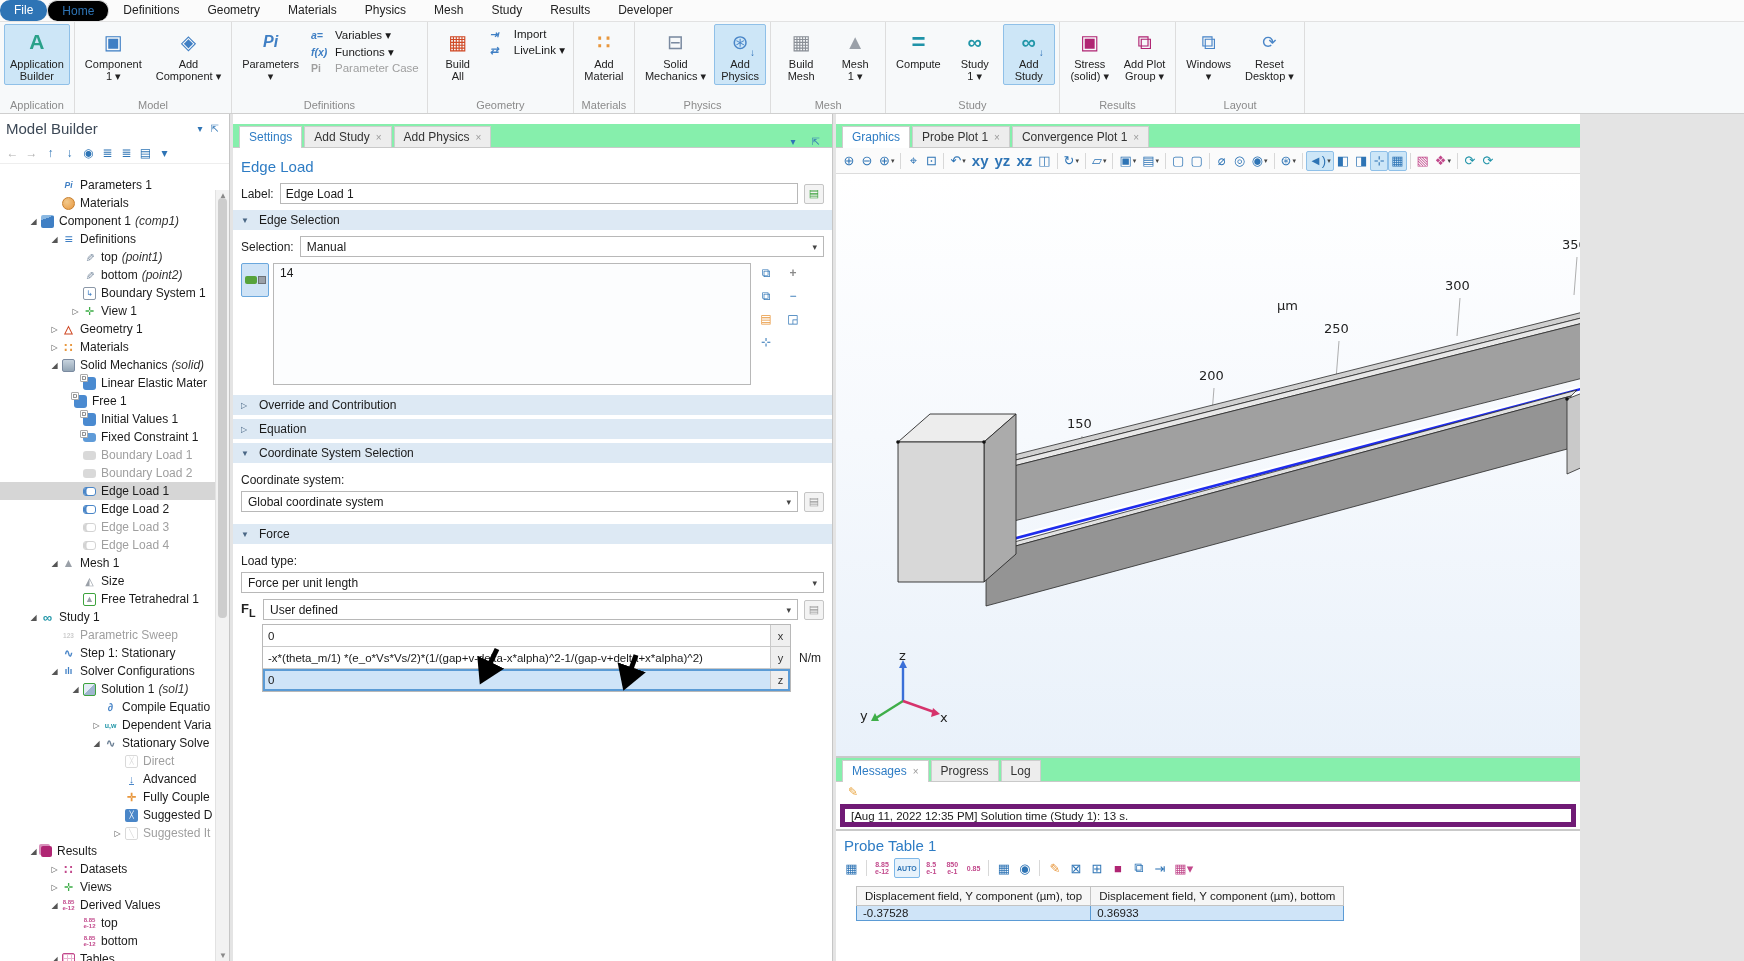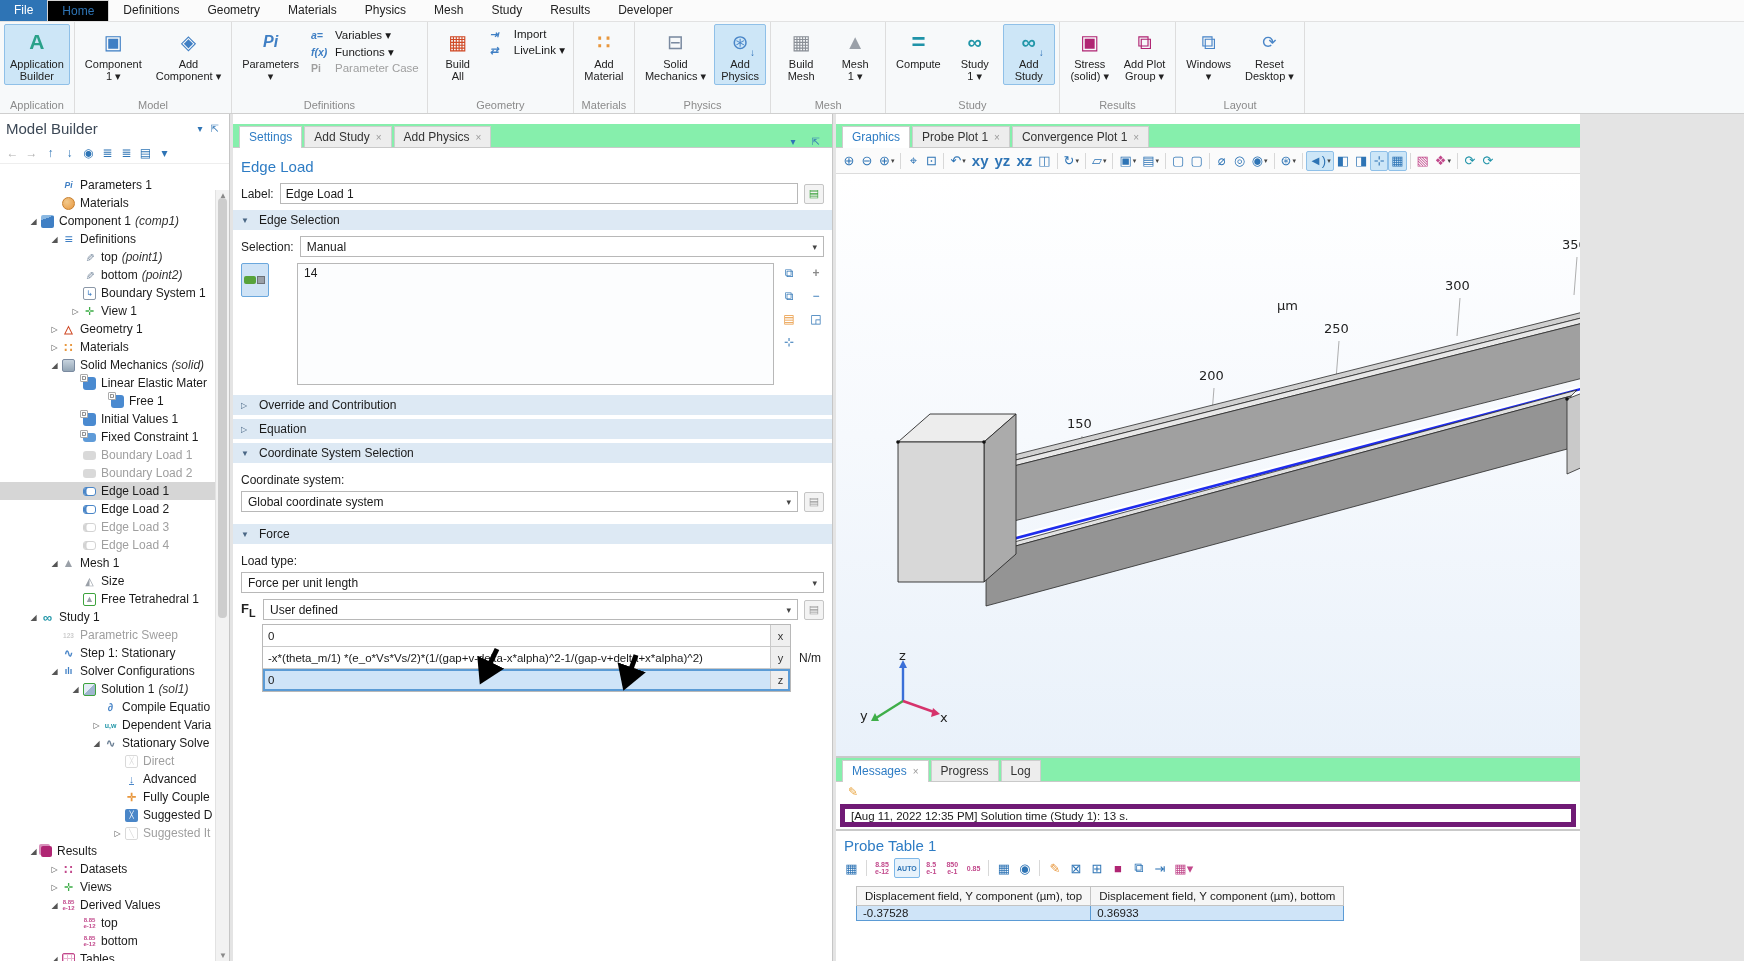--- a/index.html
+++ b/index.html
@@ -1,21 +1,21 @@
 <!DOCTYPE html>
 <html><head>
 <meta charset="utf-8">
 <style>
   * { box-sizing:border-box; margin:0; padding:0; }
   html,body { width:1744px; height:961px; overflow:hidden; }
   body { font-family:"Liberation Sans",sans-serif; font-size:12px; color:#1a1a1a; background:#e4e4e4; position:relative; }
 
   
   #tabbar { position:absolute; left:0; top:0; width:1744px; height:22px; background:#fbfbfb; border-bottom:1px solid #e2e2e2; display:flex; align-items:stretch; }
-  .rtab { padding:3px 14px 2px; font-size:12px; color:#222; cursor:default; }
+  .rtab { padding:3px 14px 2px; font-size:12px; color:#222; cursor:default;border-radius:10px; }
   .rtab.file { background:#2e74b5; color:#fff; }
   .rtab.active { background:#000000; color:#2e74b5; border:1px solid #d5d5d5; border-bottom:none; }
 
   
   #ribbon { position:absolute; left:0; top:22px; width:1744px; height:92px; background:#f7f9fa; border-bottom:1px solid #cfcfcf; display:flex; align-items:stretch; }
   .rgroup { display:flex; flex-direction:column; border-right:1px solid #dddddd; padding:2px 4px 0; }
   .rbtns { display:flex; flex:1; align-items:flex-start; gap:2px; }
   .rbig { display:flex; flex-direction:column; align-items:center; padding:3px 5px 2px; border:1px solid transparent; border-radius:2px; min-width:52px; }
   .rbig.hl { background:#cde6f7; border-color:#8fc0e8; }
   .rlabel { font-size:11px; line-height:12px; text-align:center; white-space:pre-line; margin-top:2px; color:#222; }
@@ -120,21 +120,21 @@
   .sbtn { width:20px; height:20px; border:1px solid #c5c5c5; background:#f3f3f3; display:flex; align-items:center; justify-content:center; font-size:11px; color:#3da33d; border-radius:2px; }
   .sbtn.gray { color:#9a9a9a; }
   .sechdr { display:flex; align-items:center; gap:8px; background:#dde9f4; height:20px; padding:0 8px; margin-top:4px; font-size:12px; color:#1a1a1a; }
   .sechdr .car { font-size:8px; color:#4a6785; width:10px; }
   .sel-dd { height:21px; border:1px solid #b8b8b8; background:#fff; display:flex; align-items:center; font-size:12px; padding:0 6px; flex:1; justify-content:space-between; }
   .dd-car { font-size:9px; color:#444; }
   #sel-box-row { display:flex; align-items:flex-start; padding:4px 3px 0 8px; gap:4px; }
   #sel-toggle { width:28px; height:34px; background:#cfe3f6; border:1px solid #6aa7dd; border-radius:2px; display:flex; align-items:center; justify-content:center; gap:1px; }
   #sel-toggle .sw1 { width:12px; height:8px; background:#57a33b; border-radius:2px; }
   #sel-toggle .sw2 { width:8px; height:8px; background:#9aa0a8; border:1px solid #6d7278; }
-  #sel-list { width:478px; height:122px; border:1px solid #b8b8b8; background:#fcfdfe; font-size:12px; padding:2px 6px;margin-left:24px; }
+  #sel-list { width:478px; height:122px; border:1px solid #b8b8b8; background:#fcfdfe; font-size:12px; padding:2px 6px; }
   #sel-tools { display:grid; grid-template-columns:24px 24px; gap:3px; }
   .stool { width:22px; height:20px; display:flex; align-items:center; justify-content:center; font-size:12px; color:#2e74b5; border-radius:2px; }
   .stool.or { color:#e8973d; }
   .stool.plain { color:#8a8a8a; font-weight:bold; }
   #fl-row { display:flex; align-items:center; padding:4px 8px 2px; gap:6px; }
   #fl-sym { font-size:13px; font-weight:bold; color:#222; width:16px; }
   #expr-block { display:flex; align-items:center; padding:2px 8px 0 29px; gap:8px; }
   #expr-table { border:1px solid #b8b8b8; width:529px; }
   .erow { display:flex; height:22px; border-bottom:1px solid #c9c9c9; }
   .erow:last-child { border-bottom:none; }
@@ -425,21 +425,21 @@
         <span class="texp">◢</span>
         <span class="ic ic-solidmech"></span>
         <span>Solid Mechanics</span>
         <span class="sfx">(solid)</span>
       </div>
       <div class="titem" style="padding-left: 68px;">
         <span class="texp"></span>
         <span class="ic ic-dblue"></span>
         <span>Linear Elastic Mater</span>
       </div>
-      <div class="titem" style="padding-left: 96px;">
+      <div class="titem" style="padding-left: 59px;">
         <span class="texp"></span>
         <span class="ic ic-dblue"></span>
         <span>Free 1</span>
       </div>
       <div class="titem" style="padding-left: 68px;">
         <span class="texp"></span>
         <span class="ic ic-dblue"></span>
         <span>Initial Values 1</span>
       </div>
       <div class="titem" style="padding-left: 68px;">

